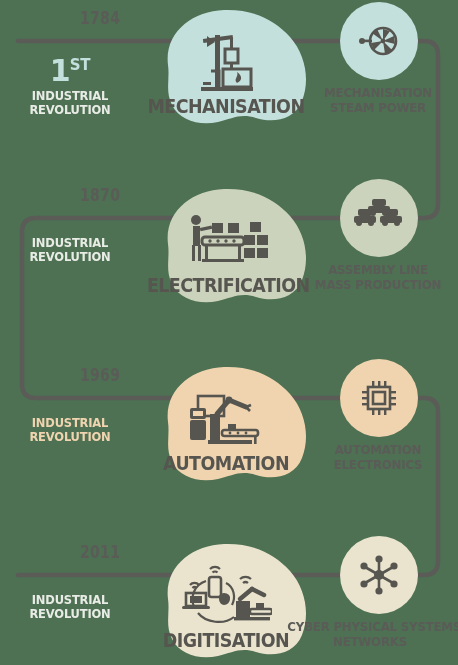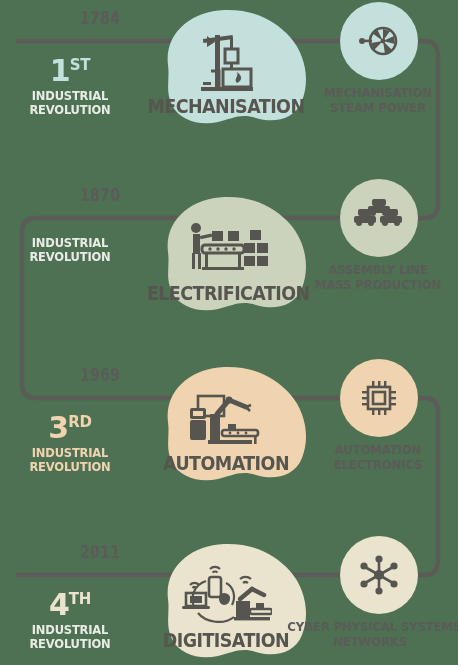--- a/index.html
+++ b/index.html
@@ -144,21 +144,21 @@
     <div>STEAM POWER</div>
   </div>
 
   <div class="year" style="right:338px;top:185px;color:#5b5b58;">1870</div>
 
   <div class="revblock" style="left:5px;top:233px;">
     <div class="revline" style="margin-top:3px;">INDUSTRIAL</div>
     <div class="revline">REVOLUTION</div>
   </div>
 
-  <div class="blobwrap" style="left:140px;top:192px;">
+  <div class="blobwrap" style="left:140px;top:184px;">
     <svg class="blobshape" width="172" height="150" viewBox="0 0 172 150">
       <path d="M28 60 C24 28 52 6 84 5 C112 4 134 14 150 32 C166 50 170 76 162 96 C154 116 132 118 116 113 C100 108 92 114 78 117 C60 121 40 116 32 100 C25 86 30 74 28 60 Z" fill="#ccd3bc"></path>
     </svg>
     <div class="blobicon" style="top:-16px;">
       <svg width="88" height="70" viewBox="0 0 88 70">
         <g class="icon-dark">
           <circle cx="14" cy="12" r="5"></circle>
           <rect x="11" y="18" width="7" height="20"></rect>
           <rect x="10" y="37" width="3" height="16"></rect>
           <rect x="16" y="37" width="3" height="16"></rect>
@@ -209,23 +209,20 @@
     </svg>
   </div>
   <div class="cap" style="left:290px;top:263px;">
     <div>ASSEMBLY LINE</div>
     <div>MASS PRODUCTION</div>
   </div>
 
   <div class="year" style="right:338px;top:365px;color:#5b5b58;">1969</div>
 
   <div class="revblock" style="left:5px;top:413px;">
-    <div class="ord" style="color:#f0d4b0;">
-      <span class="num">3</span><span class="suf">RD</span>
-    </div>
     <div class="revline" style="margin-top:3px;color:#f0d4b0;">INDUSTRIAL</div>
     <div class="revline" style="color:#f0d4b0;">REVOLUTION</div>
   </div>
 
   <div class="blobwrap" style="left:140px;top:362px;">
     <svg class="blobshape" width="172" height="150" viewBox="0 0 172 150">
       <path d="M28 60 C24 28 52 6 84 5 C112 4 134 14 150 32 C166 50 170 76 162 96 C154 116 132 118 116 113 C100 108 92 114 78 117 C60 121 40 116 32 100 C25 86 30 74 28 60 Z" fill="#f0d4b0"></path>
     </svg>
     <div class="blobicon" style="top:-14px;">
       <svg width="84" height="70" viewBox="0 0 84 70">
@@ -275,23 +272,20 @@
     </svg>
   </div>
   <div class="cap" style="left:290px;top:443px;">
     <div>AUTOMATION</div>
     <div>ELECTRONICS</div>
   </div>
 
   <div class="year" style="right:338px;top:542px;color:#5b5b58;">2011</div>
 
   <div class="revblock" style="left:5px;top:590px;">
-    <div class="ord" style="color:#eae3ce;">
-      <span class="num">4</span><span class="suf">TH</span>
-    </div>
     <div class="revline" style="margin-top:3px;">INDUSTRIAL</div>
     <div class="revline">REVOLUTION</div>
   </div>
 
   <div class="blobwrap" style="left:140px;top:539px;">
     <svg class="blobshape" width="172" height="150" viewBox="0 0 172 150">
       <path d="M28 60 C24 28 52 6 84 5 C112 4 134 14 150 32 C166 50 170 76 162 96 C154 116 132 118 116 113 C100 108 92 114 78 117 C60 121 40 116 32 100 C25 86 30 74 28 60 Z" fill="#eae3ce"></path>
     </svg>
     <div class="blobicon" style="top:-14px;">
       <svg width="92" height="74" viewBox="0 0 92 74">

